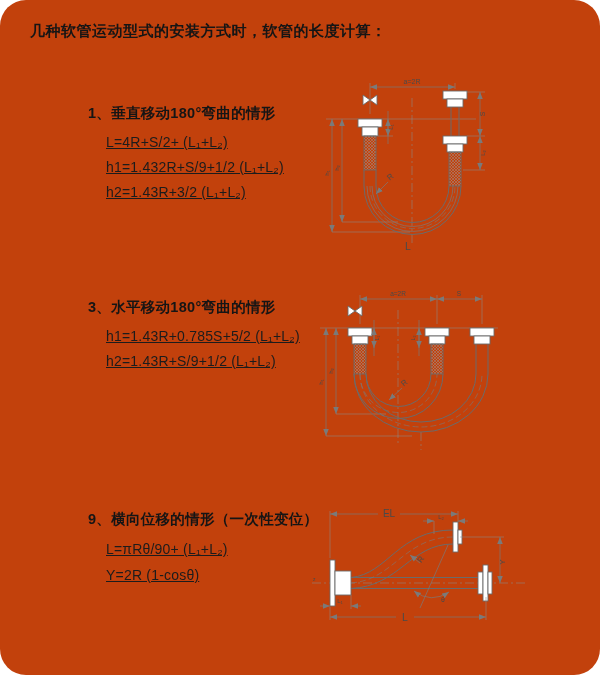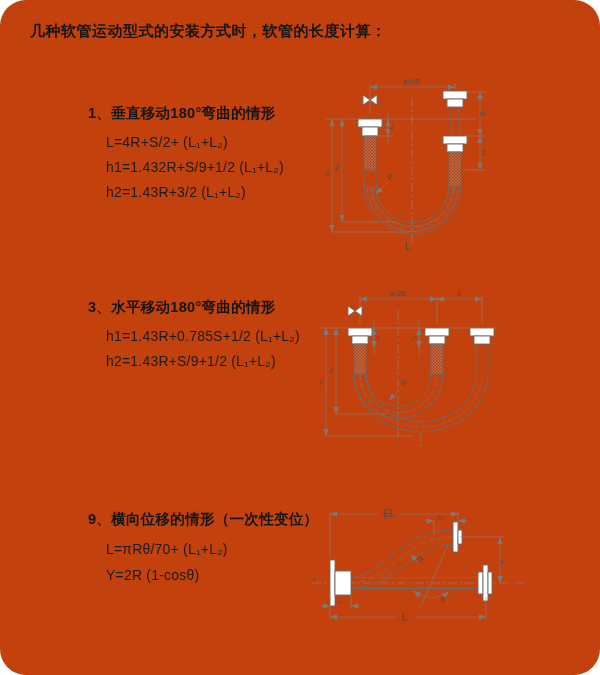--- a/index.html
+++ b/index.html
@@ -5,21 +5,21 @@
   html,body{margin:0;padding:0;background:#fff;}
   .page{
     position:relative;width:600px;height:675px;background:#c2410c;overflow:hidden;
     font-family:"Liberation Sans","DejaVu Sans",sans-serif;color:#222;border-radius:26px;
   }
   .title{position:absolute;left:30px;top:22px;font-size:15px;font-weight:600;
          letter-spacing:.5px;color:#151515;}
   .section{position:absolute;left:44px;margin-left:44px;}
   .heading{font-size:14.5px;font-weight:600;color:#151515;letter-spacing:.3px;}
   .formulas{margin-top:7px;padding-left:18px;font-size:14px;color:#1c1c1c;letter-spacing:.2px;}
-  .formula{height:25px;line-height:25px;white-space:nowrap;}
+  .formula{height:25px;line-height:25px;white-space:nowrap;text-decoration:underline;}
   .section-3 .formula{height:26px;line-height:26px;}
   .diagram{position:absolute;}
   
   .wall{stroke:#6b6b6b;stroke-width:1;fill:none;}
   .thin{stroke:#7a7a7a;stroke-width:.7;fill:none;}
   .dim{stroke:#7a7a7a;stroke-width:.7;fill:none;}
   .ext{stroke:#8b8b8b;stroke-width:.55;fill:none;}
   .cl{stroke:#8b8b8b;stroke-width:.55;fill:none;stroke-dasharray:9 3 2 3;}
   .dashc{stroke:#7a7a7a;stroke-width:.6;fill:none;stroke-dasharray:6 3;}
   .part{fill:#fff;stroke:#6b6b6b;stroke-width:.9;}
@@ -126,21 +126,21 @@
     <g>
       <line class="dim" x1="76" y1="108" x2="64" y2="120" marker-end="url(#ar1)"></line>
       <text class="dlabel" font-size="8" transform="rotate(-40 80 105)" x="80" y="105" text-anchor="middle">R</text>
     </g>
     <text class="dlabel" font-size="10.5" x="96" y="176" text-anchor="middle">L</text>
   </svg>
 
   <div class="section" style="top:298px;">
     <div class="heading">3、水平移动180°弯曲的情形</div>
     <div class="formulas">
-      <div class="formula">h1=1.43R+0.785S+1/2 (L₁+L₂)</div>
+      <div class="formula">h1=1.43R+0.785S+5/2 (L₁+L₂)</div>
       <div class="formula">h2=1.43R+S/9+1/2 (L₁+L₂)</div>
     </div>
   </div>
 
   <svg class="diagram" style="left:312px;top:286px;" width="290" height="168" viewBox="0 0 290 168">
     <defs>
       <marker id="ar2" viewBox="0 0 10 10" refX="10" refY="5" markerWidth="7" markerHeight="7" markerUnits="userSpaceOnUse" orient="auto-start-reverse">
         <path d="M0,1 L10,5 L0,9 z" fill="#7a7a7a"></path>
       </marker>
       <pattern id="ht2" width="3" height="3" patternUnits="userSpaceOnUse">
@@ -220,21 +220,21 @@
 
     <g>
       <line class="dim" x1="90" y1="102" x2="77" y2="114" marker-end="url(#ar2)"></line>
       <text class="dlabel" font-size="8" transform="rotate(-40 94 99)" x="94" y="99" text-anchor="middle">R</text>
     </g>
   </svg>
 
   <div class="section section-3" style="top:510px;">
     <div class="heading">9、横向位移的情形（一次性变位）</div>
     <div class="formulas">
-      <div class="formula">L=πRθ/70+ (L₁+L₂)</div>
+      <div class="formula">L=πRθ/90+ (L₁+L₂)</div>
       <div class="formula">Y=2R (1-cosθ)</div>
 
     </div>
   </div>
 
   <svg class="diagram" style="left:308px;top:503px;" width="285" height="140" viewBox="0 0 285 140">
     <defs>
       <marker id="ar3" viewBox="0 0 10 10" refX="10" refY="5" markerWidth="7" markerHeight="7" markerUnits="userSpaceOnUse" orient="auto-start-reverse">
         <path d="M0,1 L10,5 L0,9 z" fill="#7a7a7a"></path>
       </marker>

